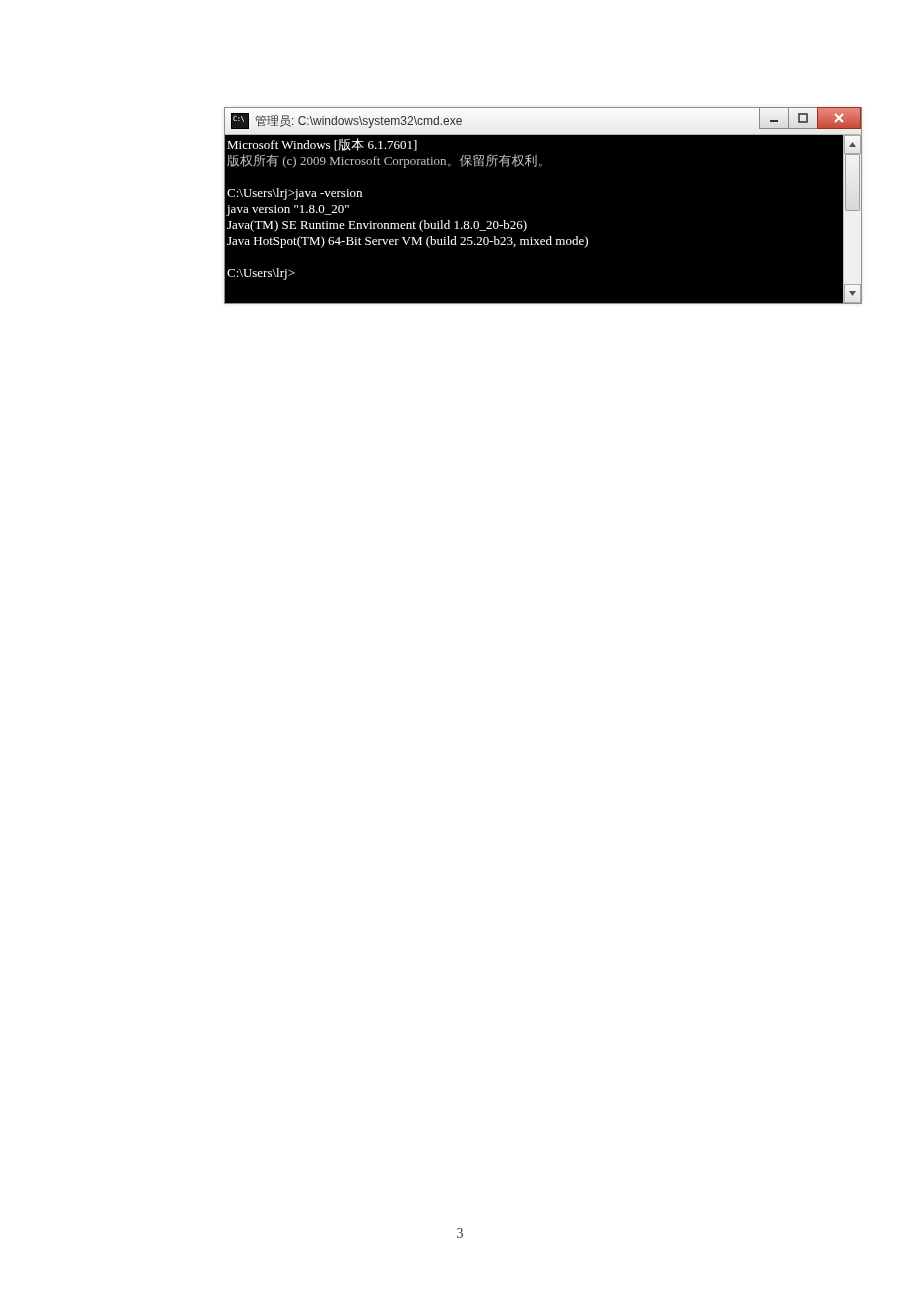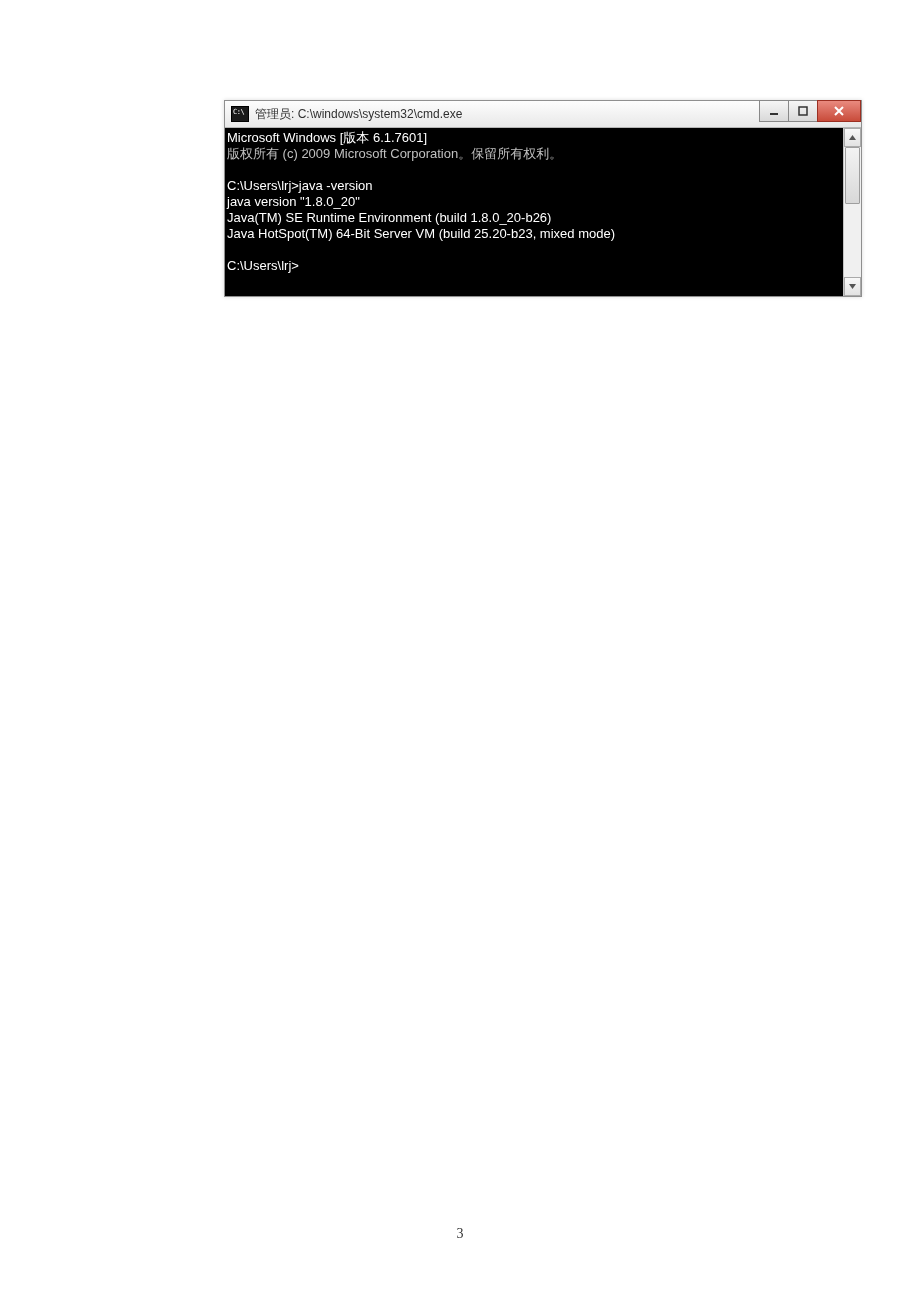--- a/index.html
+++ b/index.html
@@ -12,21 +12,21 @@
   position: relative;
 }
 .page-area {
   position: relative;
   width: 920px;
   height: 1302px;
 }
 .cmd-window {
   position: absolute;
   left: 224px;
-  top: 100px;
+  top: 107px;
   width: 636px;
   background: #84cc16;
   border: 1px solid #8f8f8f;
   box-shadow: 0 0 4px rgba(0,0,0,.15);
 }
 
 
 .titlebar {
   height: 26px;
   background: linear-gradient(#fdfdfd, #e8e8e8);
@@ -87,21 +87,21 @@
 .win-btn svg { display: block; }
 
 
 .term-wrap {
   display: flex;
 }
 .term {
   flex: 1;
   background: #000000;
   color: #c0c0c0;
-  font-family: Liberation Sans, sans-serif;
+  font-family: Liberation Serif, serif;
   font-size: 13px;
   line-height: 16px;
   padding: 2px 2px 6px 2px;
   white-space: pre;
   min-height: 160px;
 }
 .term .bright { color: #ffffff; }
 
 
 .scrollbar {

